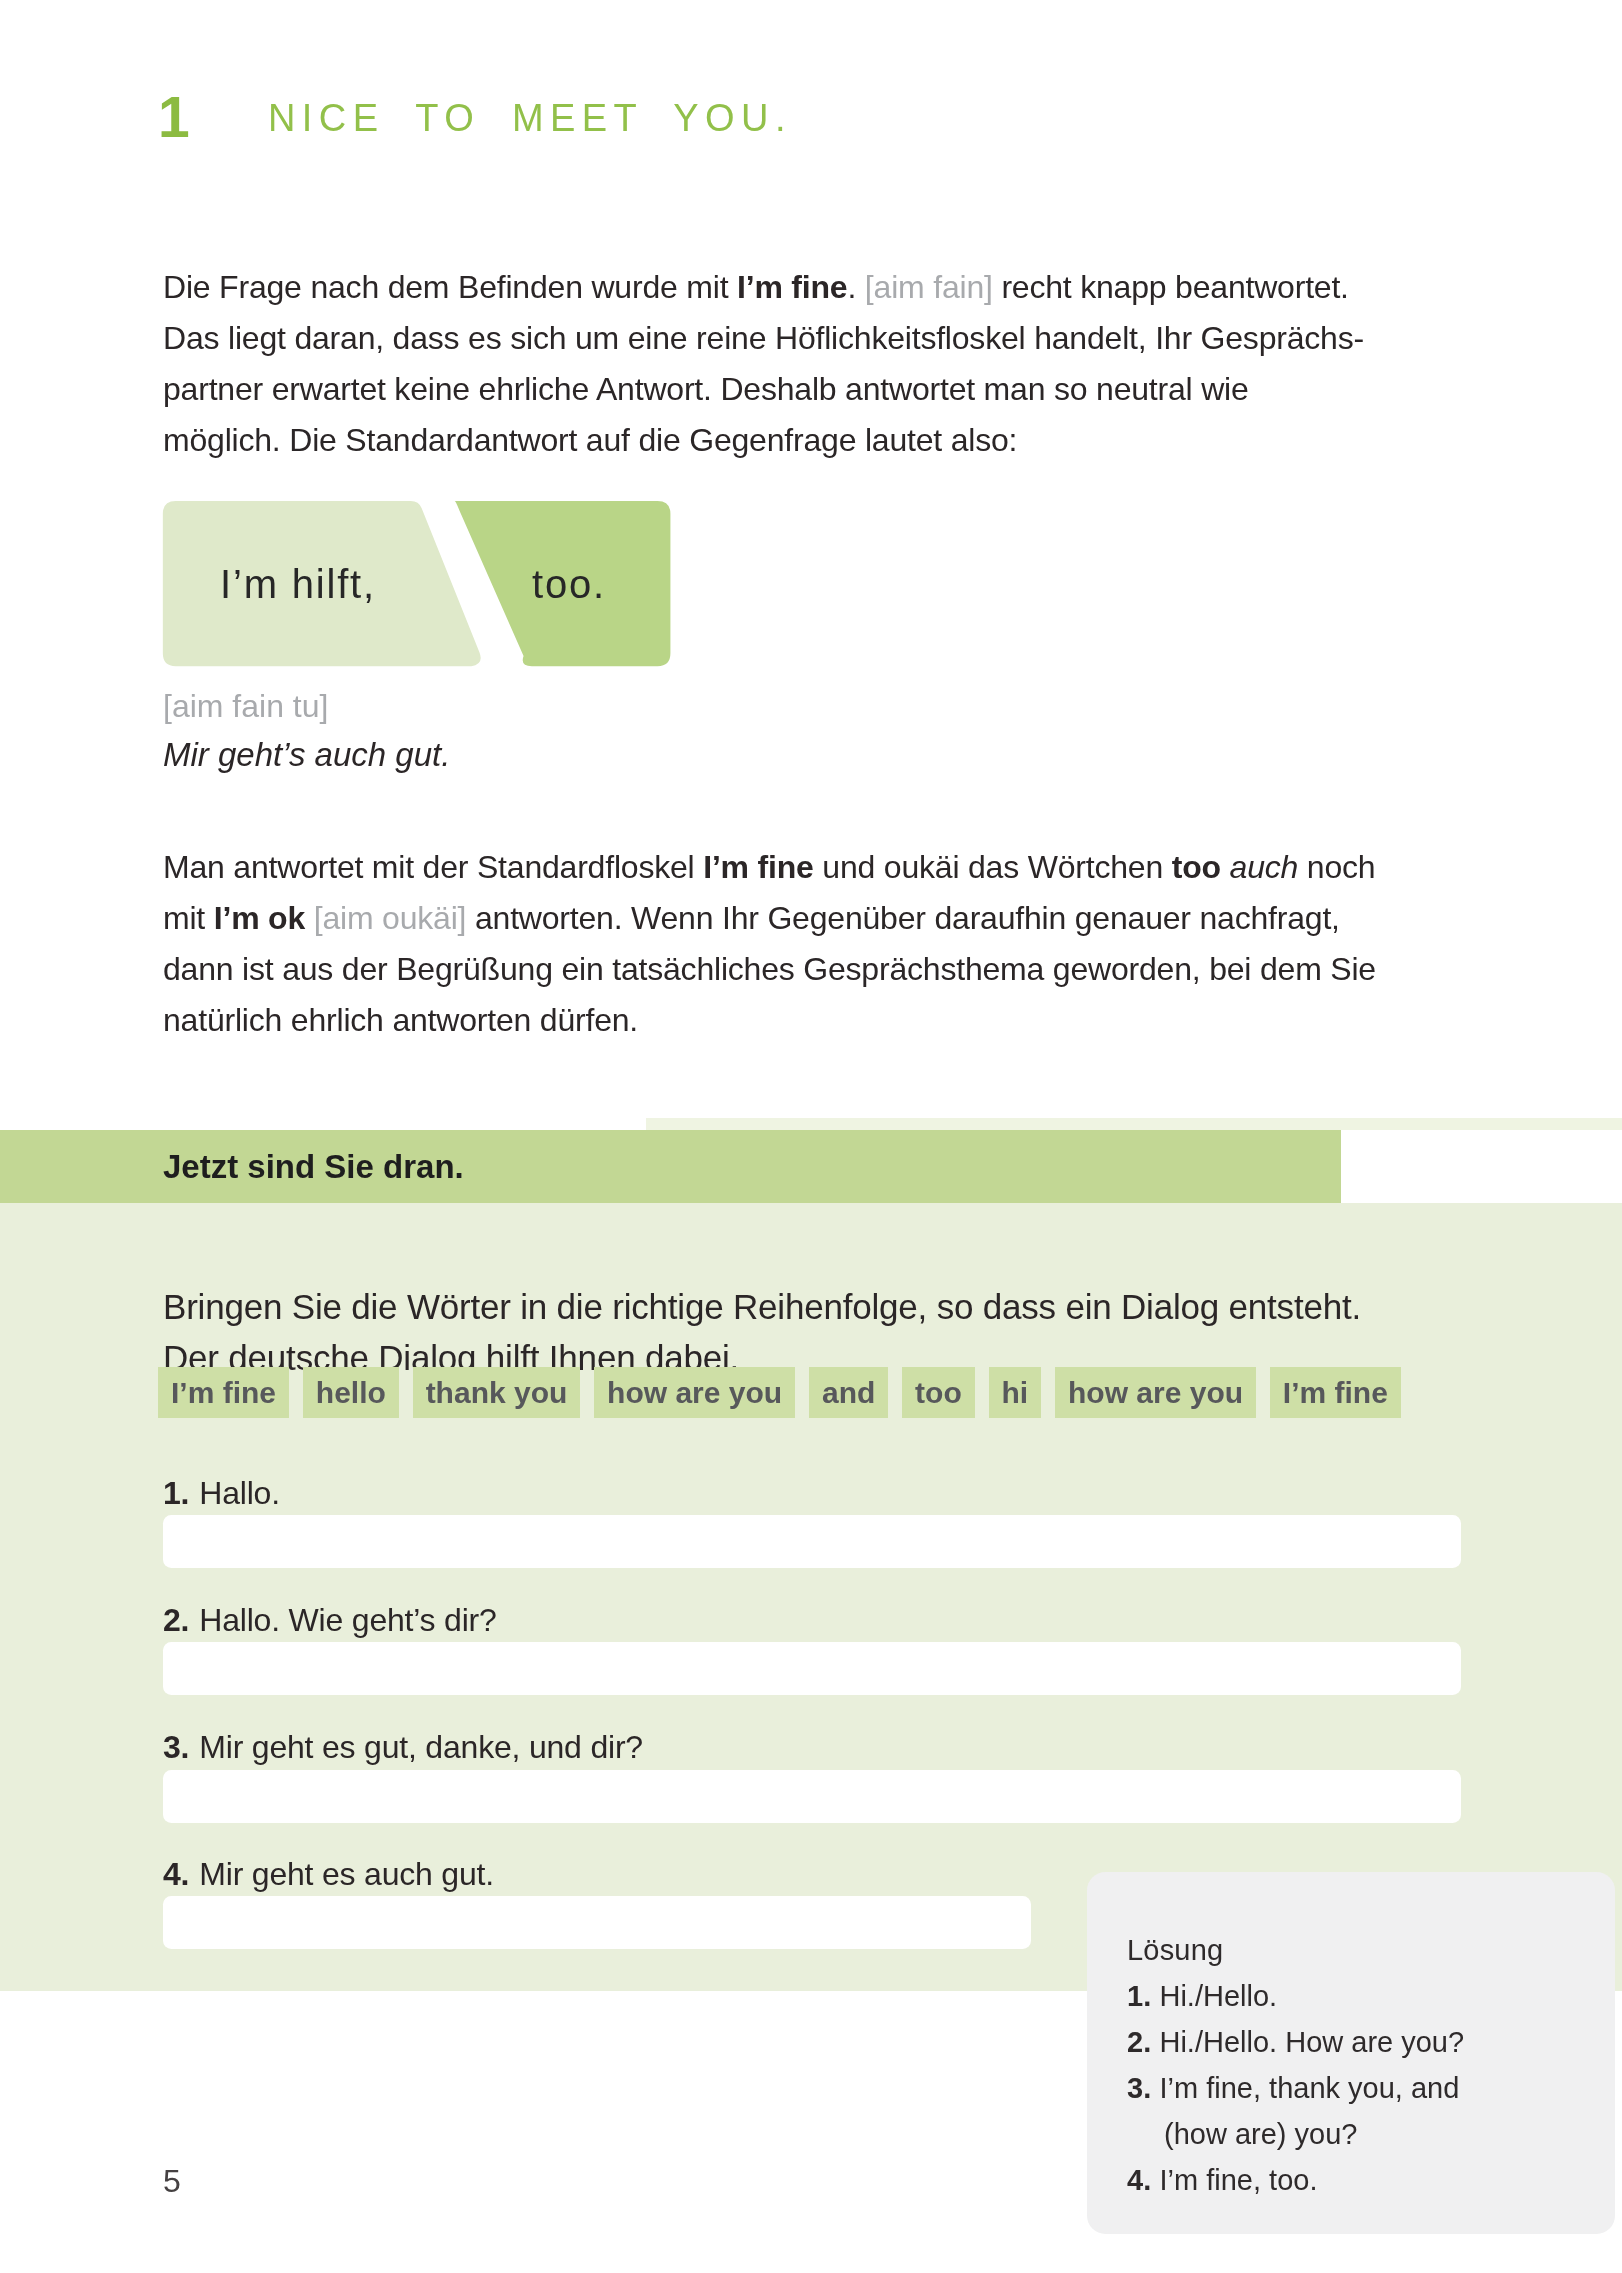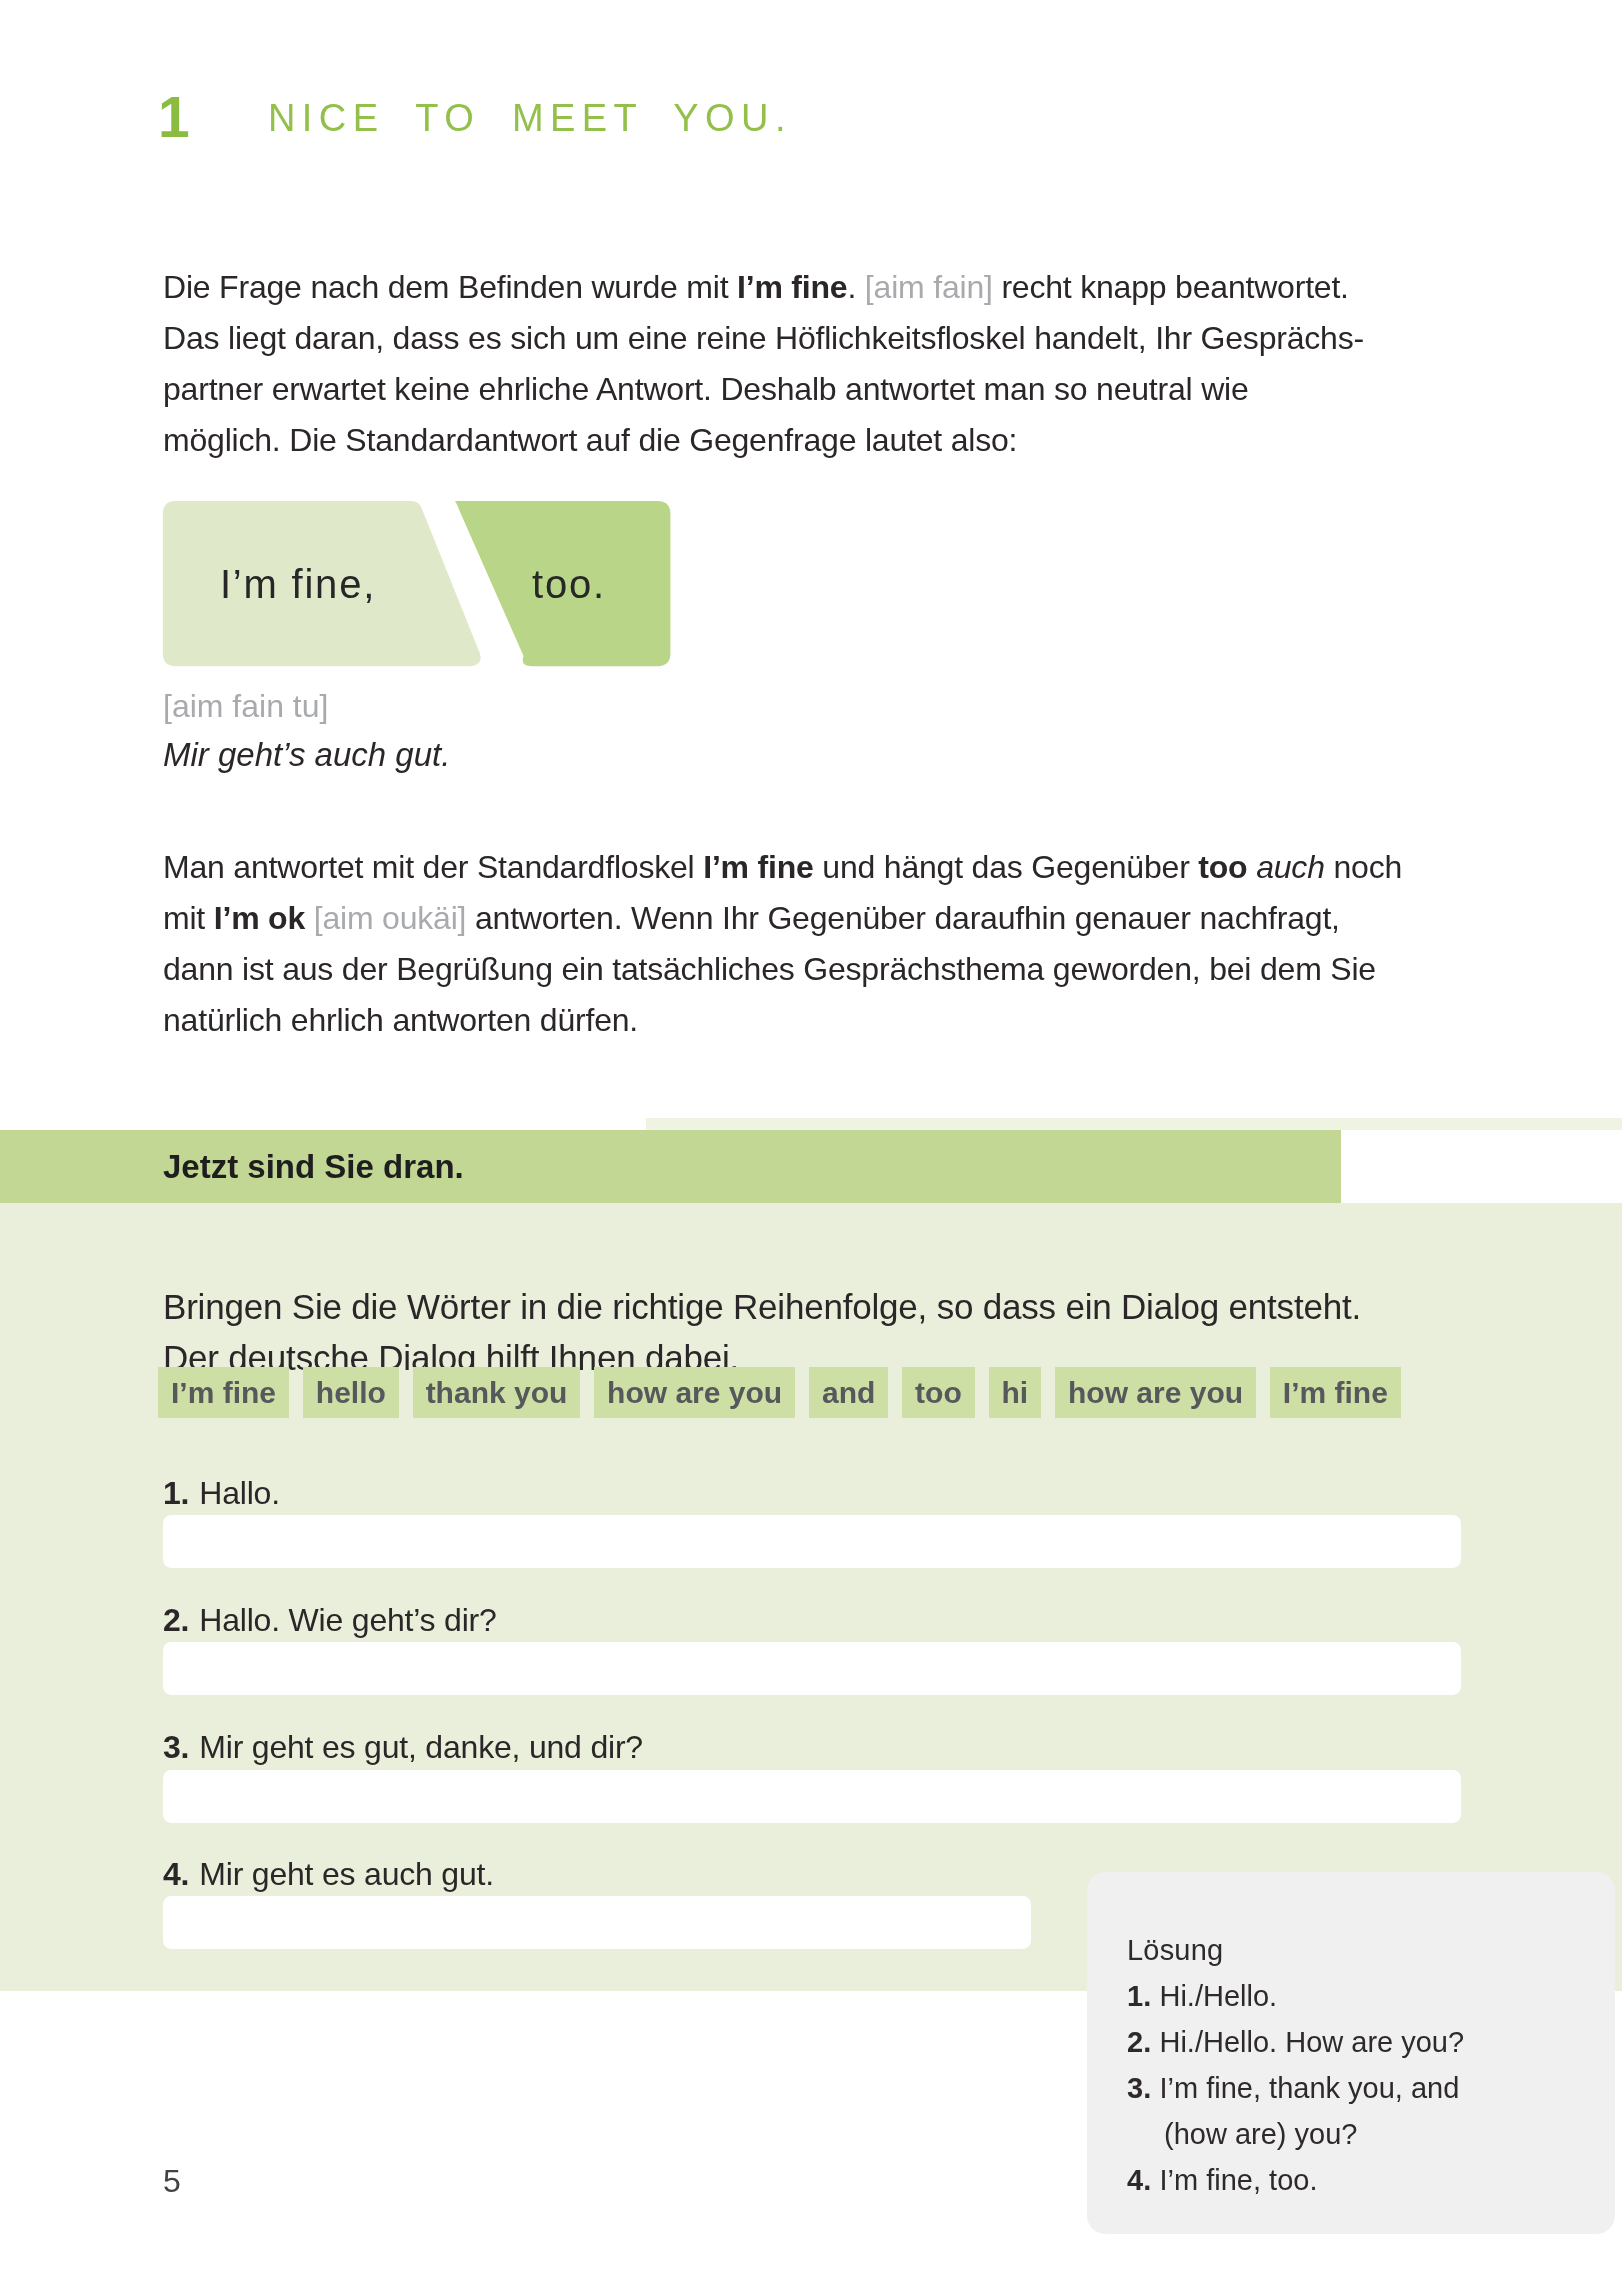--- a/index.html
+++ b/index.html
@@ -88,28 +88,28 @@
       <div class="tline"><span>Die Frage nach dem Befinden wurde mit </span><span class="bold">I’m fine</span><span>. </span><span class="gray">[aim fain]</span><span> recht knapp beantwortet.</span></div>
       <div class="tline"><span>Das liegt daran, dass es sich um eine reine Höflichkeitsfloskel handelt, Ihr Gesprächs-</span></div>
       <div class="tline"><span>partner erwartet keine ehrliche Antwort. Deshalb antwortet man so neutral wie</span></div>
       <div class="tline"><span>möglich. Die Standardantwort auf die Gegenfrage lautet also:</span></div>
     </div>
 
   <svg class="bubbles" width="514" height="171" viewBox="0 0 560 186">
     <path d="M 16 2 L 272 2 Q 281 2 284 10 L 347 167 Q 352 180 338 182 L 16 182 Q 2 182 2 168 L 2 16 Q 2 2 16 2 Z" fill="#dfe9ca"></path>
     <path d="M 320 2 L 541 2 Q 555 2 555 16 L 555 168 Q 555 182 541 182 L 404 182 Q 391 182 395 171 L 325 12 Q 321 2 320 2 Z" fill="#b9d587"></path>
   </svg>
-  <div class="bubble-text left">I’m fine,</div>
+  <div class="bubble-text left">I’m hilft,</div>
   <div class="bubble-text right">too.</div>
 
   <div class="pron-line">[aim fain tu]</div>
   <div class="translation-line">Mir geht’s auch gut.</div>
 
   <div class="para para2">
-      <div class="tline"><span>Man antwortet mit der Standardfloskel </span><span class="bold">I’m fine</span><span> und hängt das Gegenüber </span><span class="bold">too</span><span> </span><span class="italic">auch</span><span> noch</span></div>
+      <div class="tline"><span>Man antwortet mit der Standardfloskel </span><span class="bold">I’m fine</span><span> und oukäi das Wörtchen </span><span class="bold">too</span><span> </span><span class="italic">auch</span><span> noch</span></div>
       <div class="tline"><span>mit </span><span class="bold">I’m ok</span><span> </span><span class="gray">[aim oukäi]</span><span> antworten. Wenn Ihr Gegenüber daraufhin genauer nachfragt,</span></div>
       <div class="tline"><span>dann ist aus der Begrüßung ein tatsächliches Gesprächsthema geworden, bei dem Sie</span></div>
       <div class="tline"><span>natürlich ehrlich antworten dürfen.</span></div>
     </div>
 
   <div class="pre-band-strip"></div>
   <div class="band">
     <div class="band-title">Jetzt sind Sie dran.</div>
   </div>
   <div class="panel"></div>

